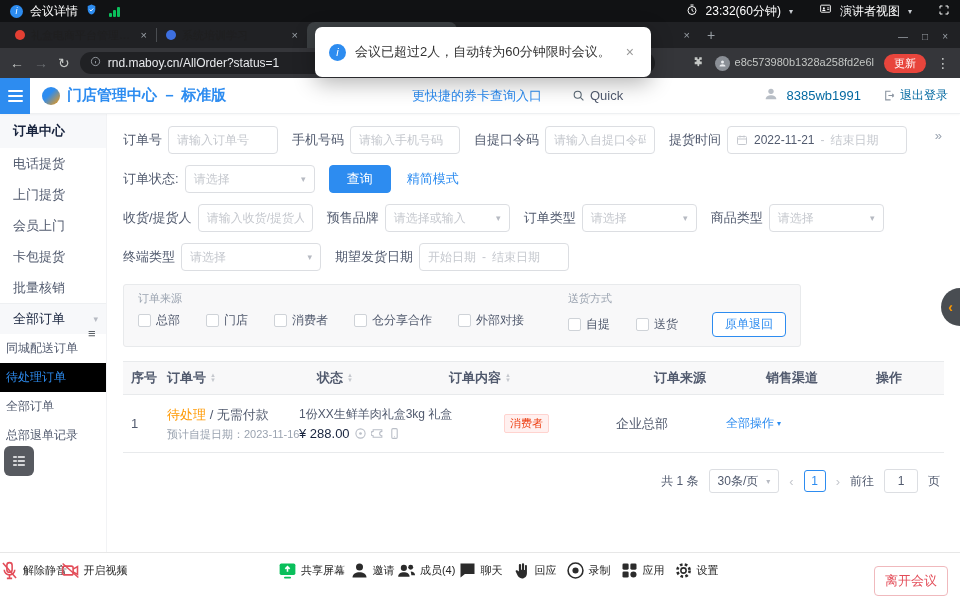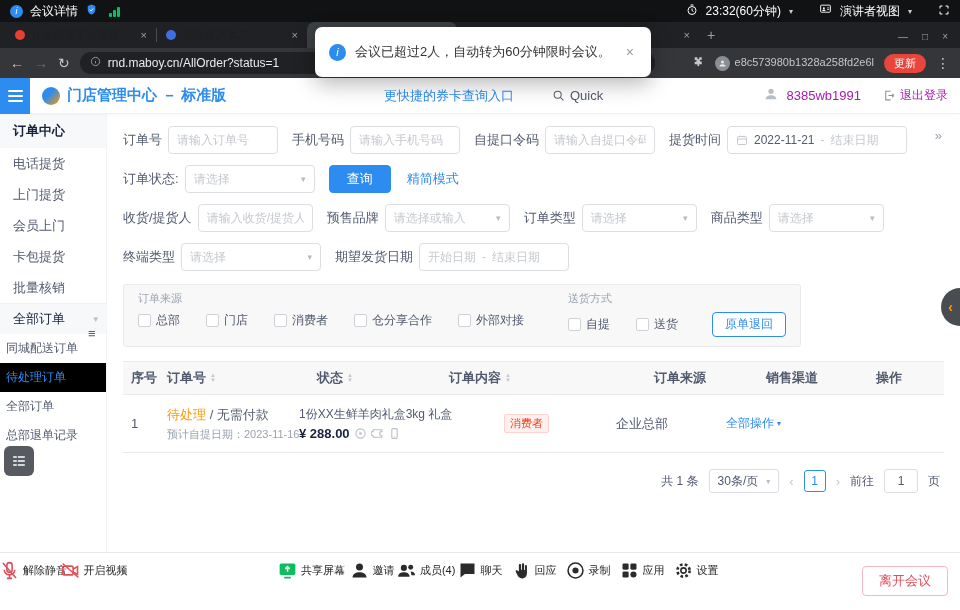--- a/index.html
+++ b/index.html
@@ -45,24 +45,24 @@
   .toast{position:absolute;left:315px;top:27px;width:336px;background:#fff;border-radius:7px;box-shadow:0 6px 22px rgba(0,0,0,.3);display:flex;align-items:center;gap:9px;padding:16px 14px;z-index:60;font-size:13px;color:#333}
   .toast .x{margin-left:6px;color:#999;font-size:14px}
 
   
   .page{position:absolute;top:78px;left:0;right:0;bottom:57px;background:#fff}
   .ph{height:36px;display:flex;align-items:center;border-bottom:1px solid #eef0f2;box-shadow:0 1px 2px rgba(0,0,0,.03);position:relative}
   .burger{width:30px;height:36px;background:#2d8cf0;display:flex;flex-direction:column;justify-content:center;align-items:center;gap:3px;flex:none}
   .burger i{display:block;width:15px;height:2px;background:#fff;border-radius:1px}
   .logo{width:18px;height:18px;border-radius:50%;background:linear-gradient(135deg,#2d8cf0 40%,#ff9900);margin:0 7px 0 12px;flex:none}
   .apptitle{color:#2d8cf0;font-weight:700;font-size:15px;white-space:nowrap}
-  .ph-center{position:absolute;left:384px;display:flex;align-items:center;gap:38px}
+  .ph-center{position:absolute;left:412px;display:flex;align-items:center;gap:30px}
   .quicklink{color:#2d8cf0;font-size:13px}
   .quick{display:flex;align-items:center;gap:5px;color:#515a6e;font-size:13px}
-  .ph-right{margin-left:auto;display:flex;align-items:center;gap:8px;padding-right:12px;color:#a21caf;font-size:13px}
+  .ph-right{margin-left:auto;display:flex;align-items:center;gap:8px;padding-right:12px;color:#0369a1;font-size:13px}
   .logout{display:flex;align-items:center;gap:4px;font-size:12px;margin-left:14px}
 
   .body{display:flex;height:calc(100% - 36px)}
   .sidebar{width:107px;flex:none;border-right:1px solid #f2f3f5;font-size:13px;color:#515a6e}
   .sb-sec{height:34px;display:flex;align-items:center;padding-left:13px;background:#f7f8fa;color:#17233d;font-weight:700}
   .sb-item{height:31px;display:flex;align-items:center;padding-left:13px}
   .sb-group{height:31px;display:flex;align-items:center;padding-left:13px;background:#f7f8fa;color:#17233d;border-top:1px solid #eef0f2}
   .sb-group .gcaret{margin-left:auto;margin-right:8px;color:#b6bac2;font-size:9px}
   .sb-sub{height:29px;display:flex;align-items:center;padding-left:6px;font-size:12px}
   .sb-sub.active{color:#2d8cf0;background:#000000}
@@ -94,21 +94,21 @@
   .th{display:flex;align-items:center;font-size:13px;color:#515a6e;font-weight:700;padding-left:8px}
   .sort{display:inline-flex;flex-direction:column;margin-left:4px}
   .sort span{font-size:6px;line-height:5px;color:#c5c8ce}
   .c1{width:36px}.c2{width:150px}.c3{width:132px}.c4{width:205px}.c5{width:112px}.c6{width:110px}.c7{width:76px}
   .trow{display:flex;align-items:center;min-height:58px;border-bottom:1px solid #e8eaec}
   .td{padding-left:8px;font-size:13px;color:#515a6e}
   .sub{font-size:11px;color:#9aa3b0;margin-top:3px;white-space:nowrap}
   .status-orange{color:#ff9900}
   .goods{font-size:12px;white-space:nowrap}
   .priceline{display:flex;align-items:center;gap:4px;margin-top:3px}
-  .price{font-weight:700;color:#17233d;font-size:13px}
+  .price{font-weight:400;color:#17233d;font-size:13px}
   .mini-ic{display:inline-flex;color:#b9bec7}
   .tag-red{display:inline-block;color:#ed4014;border:1px solid #ffd3cf;background:#fff0ef;font-size:11px;padding:1px 5px;border-radius:2px}
   .action{color:#2d8cf0;font-size:12px;display:flex;align-items:center;gap:3px}
   .action .caret{font-size:8px;color:#2d8cf0}
 
   .pag{display:flex;justify-content:flex-end;align-items:center;gap:10px;margin:16px 20px 0;font-size:12px;color:#515a6e}
   .psize{height:24px;border:1px solid #dcdee2;border-radius:3px;display:flex;align-items:center;padding:0 8px;gap:8px;color:#515a6e}
   .psize .caret{color:#b6bac2;font-size:8px}
   .parrow{color:#c5c8ce;font-size:13px}
   .pnum{min-width:22px;height:22px;border:1px solid #2d8cf0;color:#2d8cf0;border-radius:3px;display:flex;align-items:center;justify-content:center}
@@ -120,21 +120,21 @@
   .drawer{position:absolute;right:0;top:288px;width:19px;height:38px;background:rgba(48,52,58,.88);border-radius:19px 0 0 19px;display:flex;align-items:center;justify-content:center;color:#ff9900;font-weight:700;font-size:14px;z-index:30}
 
   
   .meet-bottom{position:absolute;left:0;right:0;bottom:0;height:57px;background:#fff;box-shadow:0 -1px 0 #e7e7e7;z-index:40}
   .tool{width:54px;display:flex;flex-direction:row;align-items:center;justify-content:center;gap:3px;padding-top:6px}
   .ticon{height:22px;display:flex;align-items:center;justify-content:center}
   .tlabel{font-size:11px;color:#1f1f1f;white-space:nowrap}
   .tcaret{font-size:9px;color:#666;margin-top:14px}
   .lgroup{position:absolute;left:6px;top:0;display:flex}
   .cgroup{position:absolute;left:284px;top:0;display:flex}
-  .leave-btn{position:absolute;right:12px;top:13px;height:30px;padding:0 16px;background:#fff;border:1px solid #f0b9bd;color:#e34d59;border-radius:4px;font-size:13px}
+  .leave-btn{position:absolute;right:12px;top:13px;height:30px;padding:0 10px;background:#fff;border:1px solid #f0b9bd;color:#e34d59;border-radius:4px;font-size:13px}
 </style>
 </head>
 <body>
 
 <div class="screen">
 
   <div class="meet-top">
     <div class="grp">
       <span class="info-badge">i</span>
       <span>会议详情</span>

